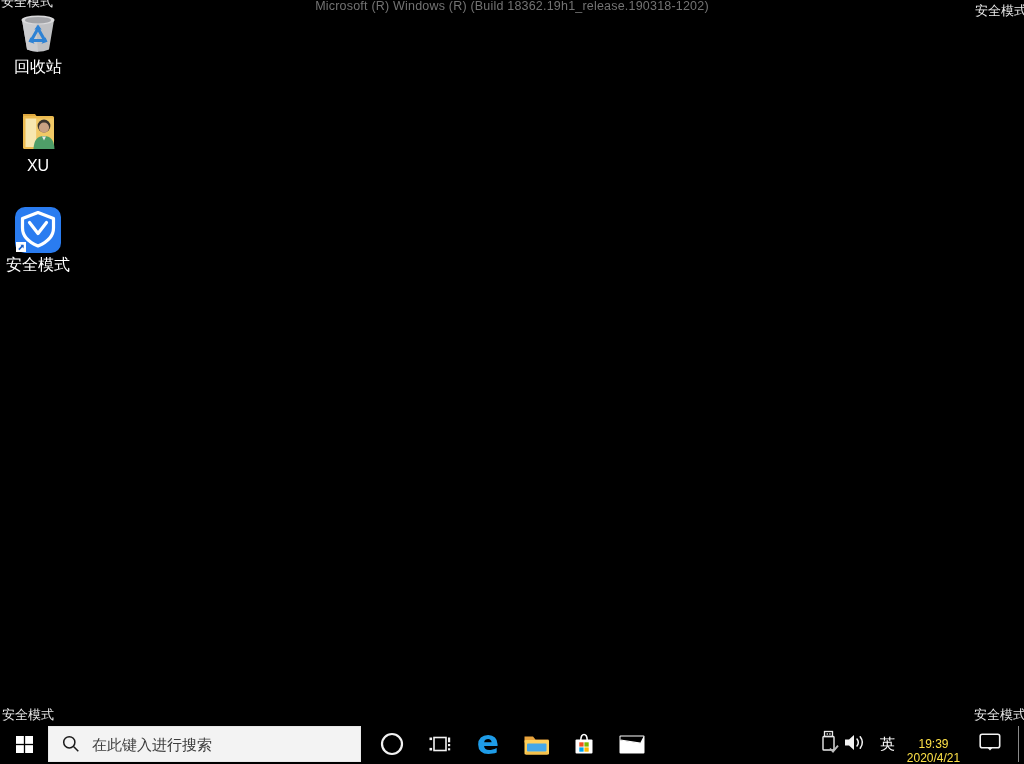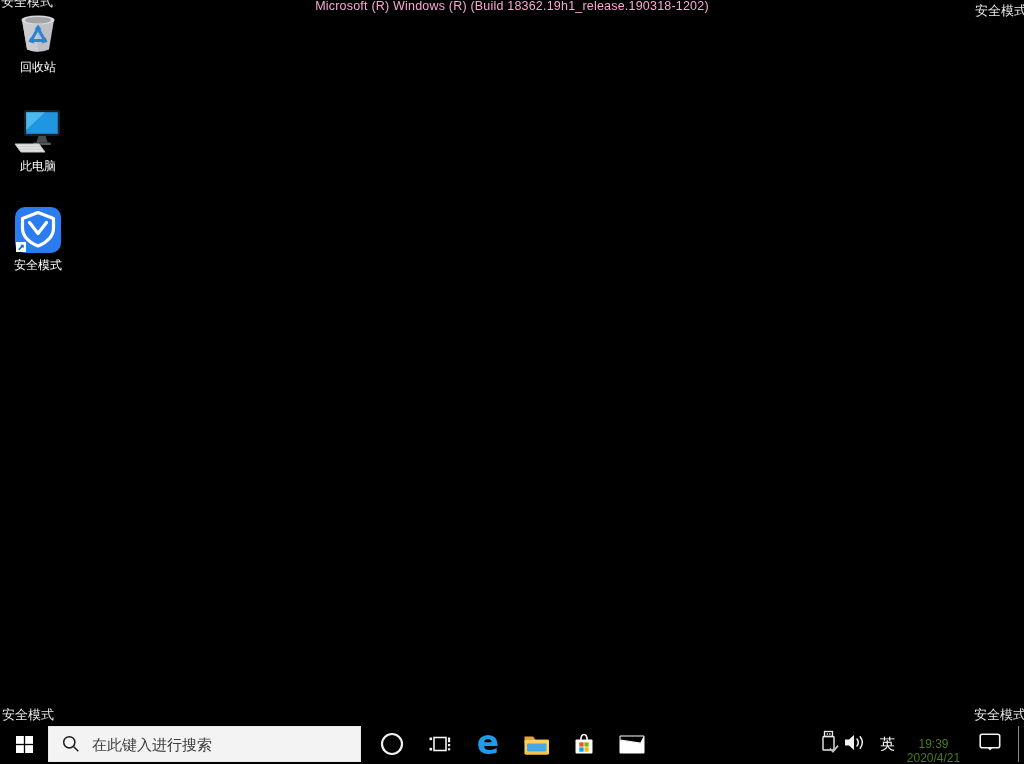--- a/index.html
+++ b/index.html
@@ -6,46 +6,46 @@
   .screen{position:relative;width:1024px;height:764px;background:#000;overflow:hidden;
           font-family:"Liberation Sans",sans-serif;}
 
   
   .safe-label{position:absolute;color:#e9e9e9;font-size:13px;white-space:nowrap;}
   .safe-tl{left:1px;top:-7px;}
   .safe-tr{right:-3px;top:2px;}
   .safe-bl{left:2px;top:706px;}
   .safe-br{right:-2px;top:706px;}
   .build-text{position:absolute;left:0;right:0;top:-1px;text-align:center;
-              color:#f9a8d4;font-size:12.5px;letter-spacing:.2px;}
+              color:#737373;font-size:12.5px;letter-spacing:.2px;}
 
   
   .icon-col{position:absolute;left:0;top:6px;width:76px;display:flex;flex-direction:column;align-items:center;}
   .desk-icon{width:76px;display:flex;flex-direction:column;align-items:center;margin-bottom:31px;cursor:default;}
   .desk-icon .art{height:50px;display:flex;align-items:flex-end;justify-content:center;}
-  .desk-icon .cap{margin-top:4px;font-size:12px;color:#fff;text-shadow:0 1px 2px #000,1px 1px 2px #000;
+  .desk-icon .cap{margin-top:4px;font-size:16px;color:#fff;text-shadow:0 1px 2px #000,1px 1px 2px #000;
                   text-align:right;line-height:14px;}
 
   
   .taskbar{position:absolute;left:0;bottom:0;width:1024px;height:40px;background:#000;display:flex;align-items:center;}
   .tb-btn{width:48px;height:40px;display:flex;align-items:center;justify-content:center;flex:0 0 auto;}
   .searchbox{position:absolute;left:48px;top:2px;width:313px;height:36px;background:#f3f3f3;
              border:1px solid #e8e8e8;display:flex;align-items:center;box-sizing:border-box;}
   .searchbox svg{margin:0 10px 0 13px;flex:0 0 auto;}
   .searchbox input{flex:1;border:none;background:transparent;outline:none;font-size:15px;color:#111;
                    font-family:"Liberation Sans",sans-serif;}
   .searchbox input::placeholder{color:#3c3c3c;opacity:1;}
   .tb-apps{position:absolute;left:368px;top:0;height:40px;display:flex;}
   .edge-e{font-family:"DejaVu Sans",sans-serif;font-weight:bold;font-size:33px;line-height:33px;
           color:#1e9ce8;margin-top:-3px;}
 
   
   .tray{position:absolute;right:0;top:0;height:40px;display:flex;align-items:center;}
   .tray-ime{color:#fff;font-size:15px;margin:0 10px 0 8px;}
-  .tray-clock{color:#4d7c0f;font-size:12px;line-height:14px;text-align:center;margin-right:17px;min-width:57px;margin-top:14px;}
+  .tray-clock{color:#fde047;font-size:12px;line-height:14px;text-align:center;margin-right:17px;min-width:57px;margin-top:14px;}
   .tray-div{width:1px;height:36px;background:#8a8a8a;margin-left:16px;}
   .show-desktop{width:5px;height:40px;}
 </style>
 </head>
 <body>
 
 <div class="screen">
 
   <div class="safe-label safe-tl">安全模式</div>
   <div class="safe-label safe-tr">安全模式</div>
@@ -64,37 +64,36 @@
           <ellipse cx="23" cy="8.2" rx="13" ry="3.3" fill="#a3a4a8"></ellipse>
           <path d="M23,16.5 L29.8,28.5 L16.2,28.5 Z" fill="none" stroke="#2e82d4" stroke-width="3.1" stroke-linejoin="round"></path>
           <polygon points="23,12.5 26.6,17.5 19.4,17.5" fill="#2e82d4"></polygon>
           <polygon points="13.5,29.8 19.5,31.8 15.5,25.2" fill="#2e82d4"></polygon>
           <polygon points="32.5,29.8 26.5,31.8 30.5,25.2" fill="#2e82d4"></polygon>
         </svg>
       </div>
       <div class="cap">回收站</div>
     </div>
 
-
     <div class="desk-icon">
       <div class="art">
-        <svg width="52" height="48" viewBox="0 0 52 48">
-          <rect x="12" y="3" width="36" height="26" rx="2" fill="#1b1e24"></rect>
-          <rect x="14.2" y="5.2" width="31.6" height="21.6" fill="#2196e0"></rect>
-          <polygon points="14.2,5.2 33,5.2 14.2,23" fill="#5ec2f2" opacity="0.75"></polygon>
-          <path d="M26.5,29 h7 l2.2,6.5 h-11.4 Z" fill="#474b52"></path>
-          <rect x="21" y="35.5" width="18" height="2.6" rx="1.2" fill="#53575e"></rect>
-          <polygon points="3,37 27,37 33,45 9,45" fill="#e3e3e5"></polygon>
-          <polygon points="3,37 27,37 33,45 9,45" fill="none" stroke="#c4c4c7" stroke-width="1"></polygon>
-          <line x1="4.8" y1="39.6" x2="28.8" y2="39.6" stroke="#c8c8cb" stroke-width="1"></line>
-          <line x1="6.7" y1="42.2" x2="30.7" y2="42.2" stroke="#c8c8cb" stroke-width="1"></line>
-        </svg>
-      </div>
-      <div class="cap">此电脑</div>
-    </div>
+        <svg width="46" height="46" viewBox="0 0 46 46">
+          <path d="M8,5 h12 l3,4 v1 h-15 Z" fill="#dda73e"></path>
+          <rect x="8" y="7" width="31" height="33" rx="1.5" fill="#ecbb50"></rect>
+          <rect x="10.5" y="9.5" width="11" height="28.5" fill="#f7e7b0"></rect>
+          <rect x="21.5" y="9.5" width="17.5" height="28.5" fill="#f1c966"></rect>
+          <circle cx="29" cy="17" r="6.4" fill="#3a332d"></circle>
+          <circle cx="29" cy="18.6" r="5.1" fill="#c9a183"></circle>
+          <path d="M18.5,40 q0.5,-13 10.5,-13 q10,0 10.5,13 Z" fill="#4f9e68"></path>
+          <polygon points="27,27.5 31,27.5 29,31.5" fill="#e9e9e9"></polygon>
+        </svg>
+      </div>
+      <div class="cap">XU</div>
+    </div>
+
 
     <div class="desk-icon">
       <div class="art">
         <svg width="48" height="48" viewBox="0 0 48 48">
           <rect x="1" y="1" width="46" height="46" rx="10" fill="#2a7cf0"></rect>
           <path d="M24,6.5 L39.5,12.5 v9.5 q0,11.5 -15.5,18 q-15.5,-6.5 -15.5,-18 v-9.5 Z" fill="none" stroke="#fff" stroke-width="3.2" stroke-linejoin="round"></path>
           <path d="M15.5,16.5 L24,27.5 L32.5,16.5" fill="none" stroke="#fff" stroke-width="3.2" stroke-linecap="round" stroke-linejoin="round"></path>
           <rect x="2" y="36" width="10" height="10" fill="#fff"></rect>
           <path d="M4.8,43.6 L9,39.4" stroke="#1b5fc8" stroke-width="1.6" fill="none"></path>
           <polygon points="9.6,38.8 9.6,42.4 6.4,38.8" fill="#1b5fc8"></polygon>

